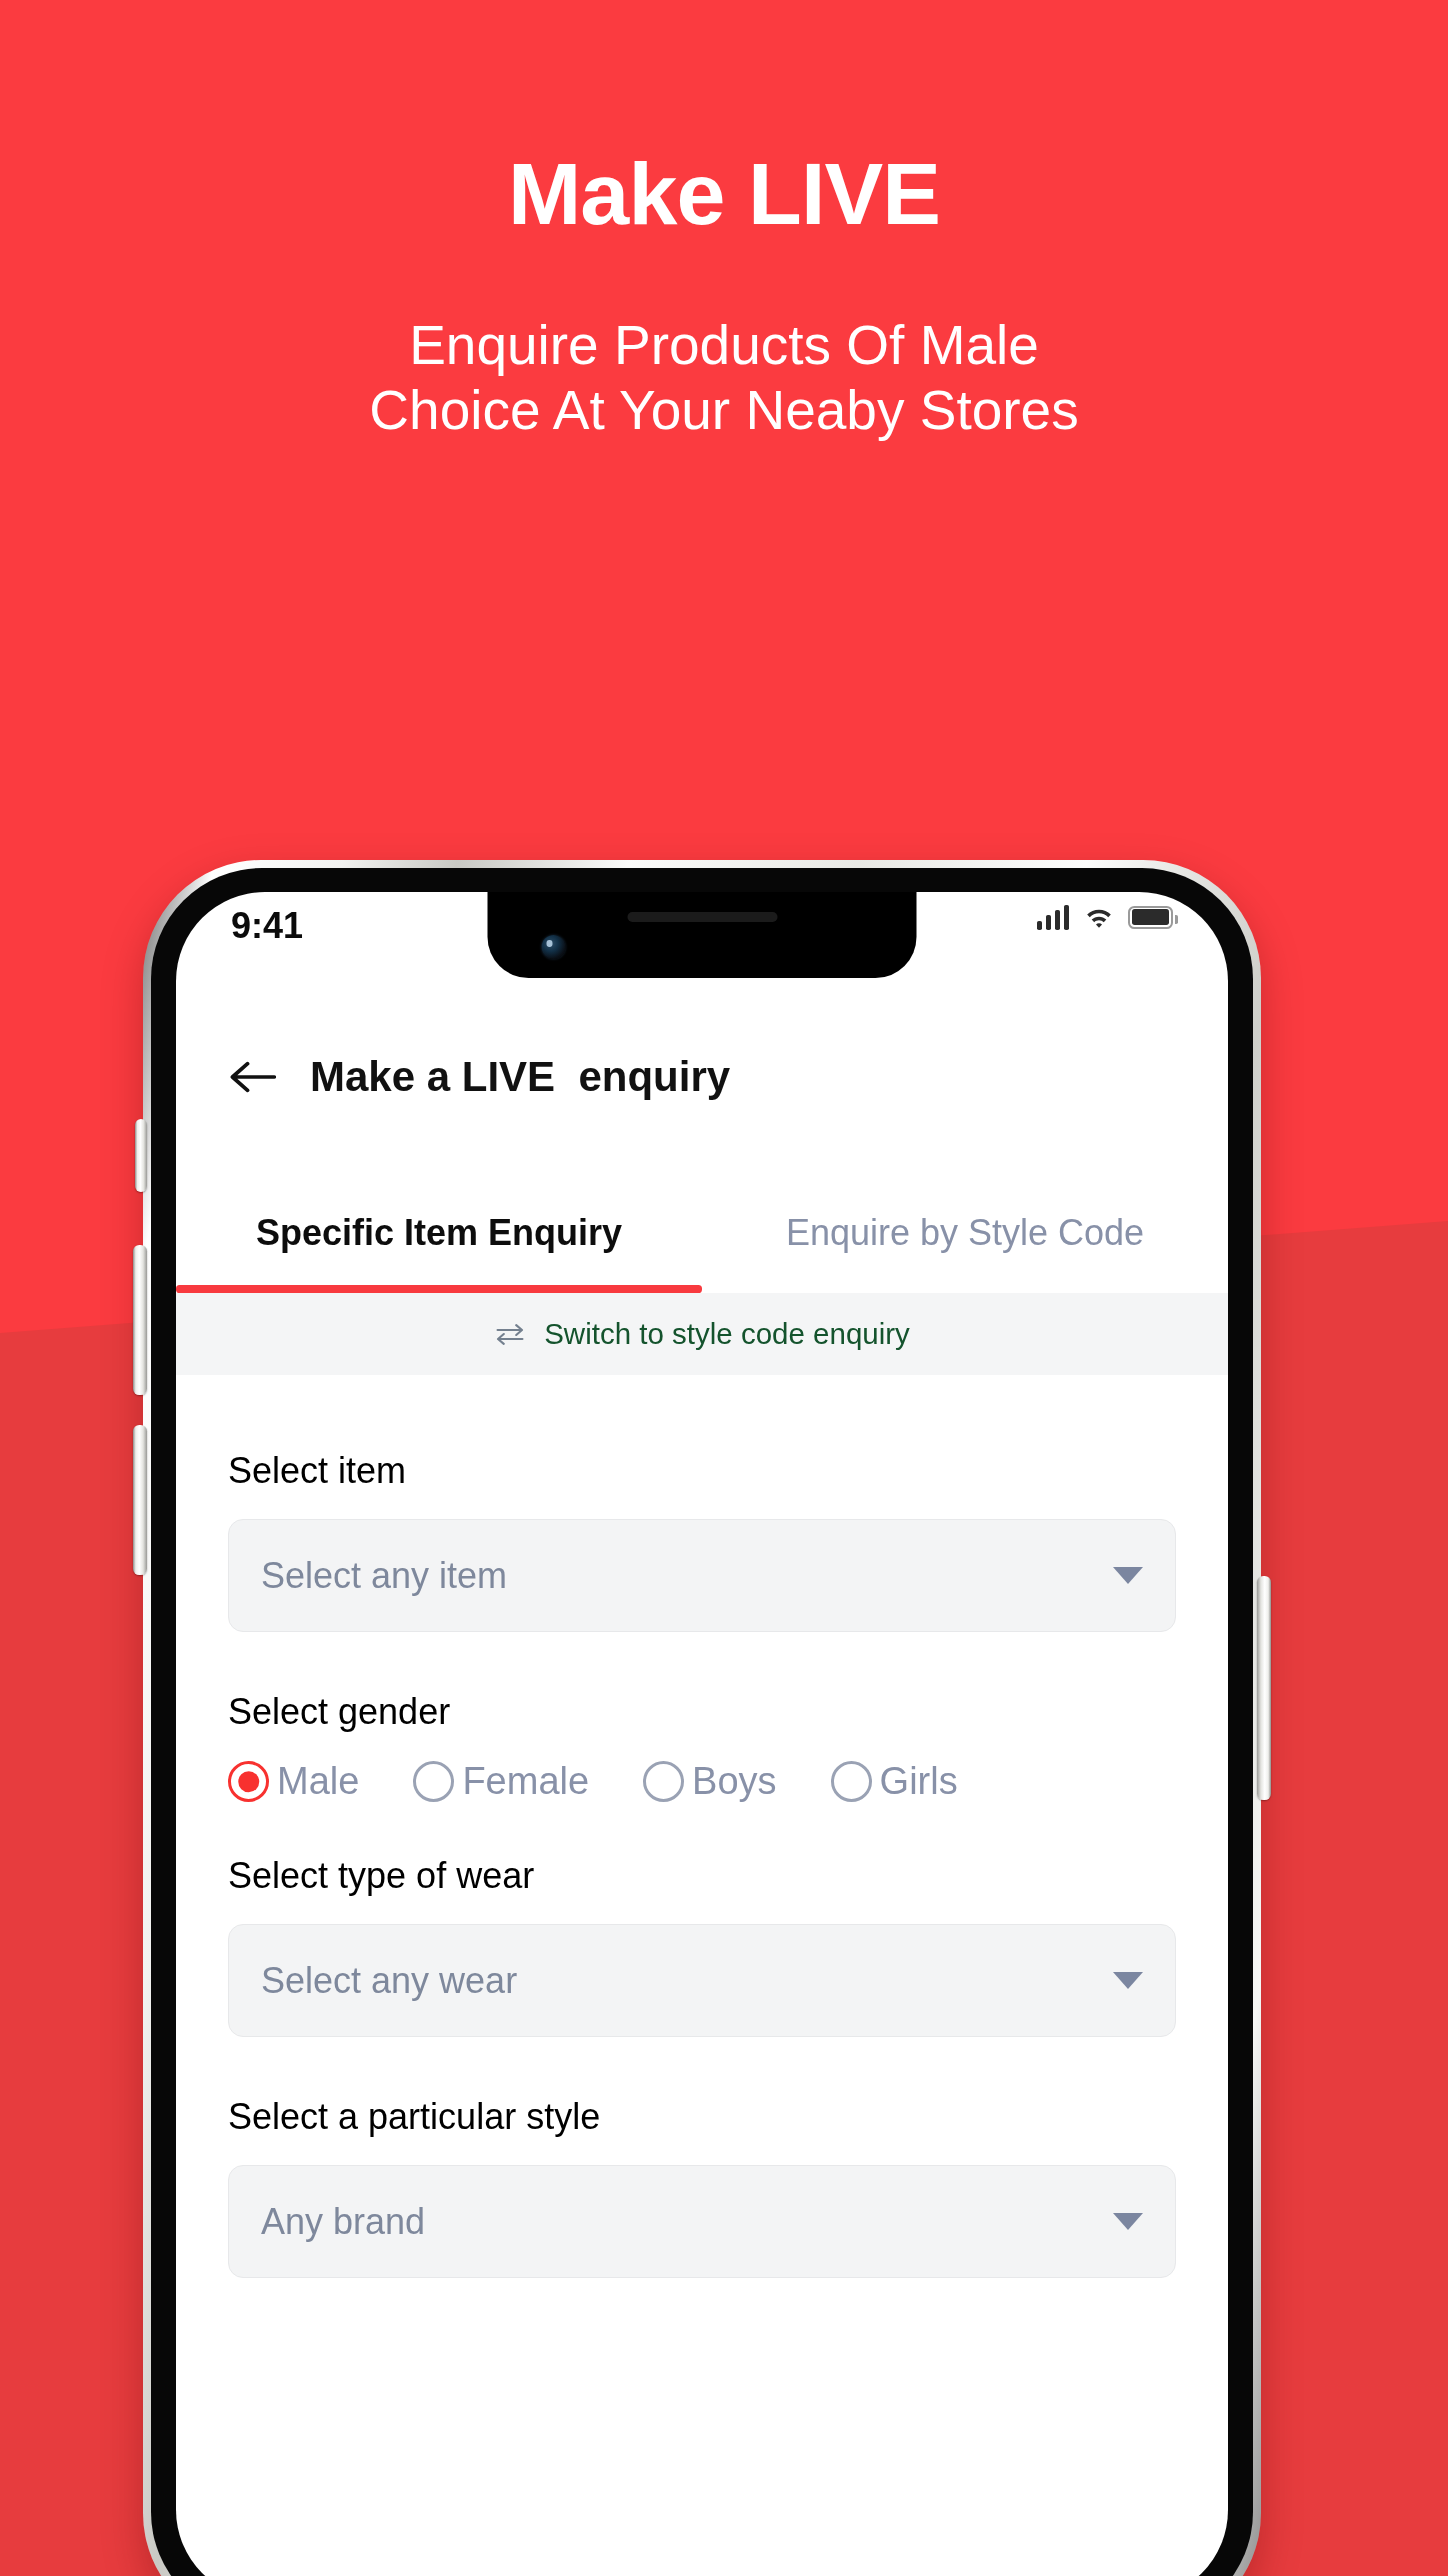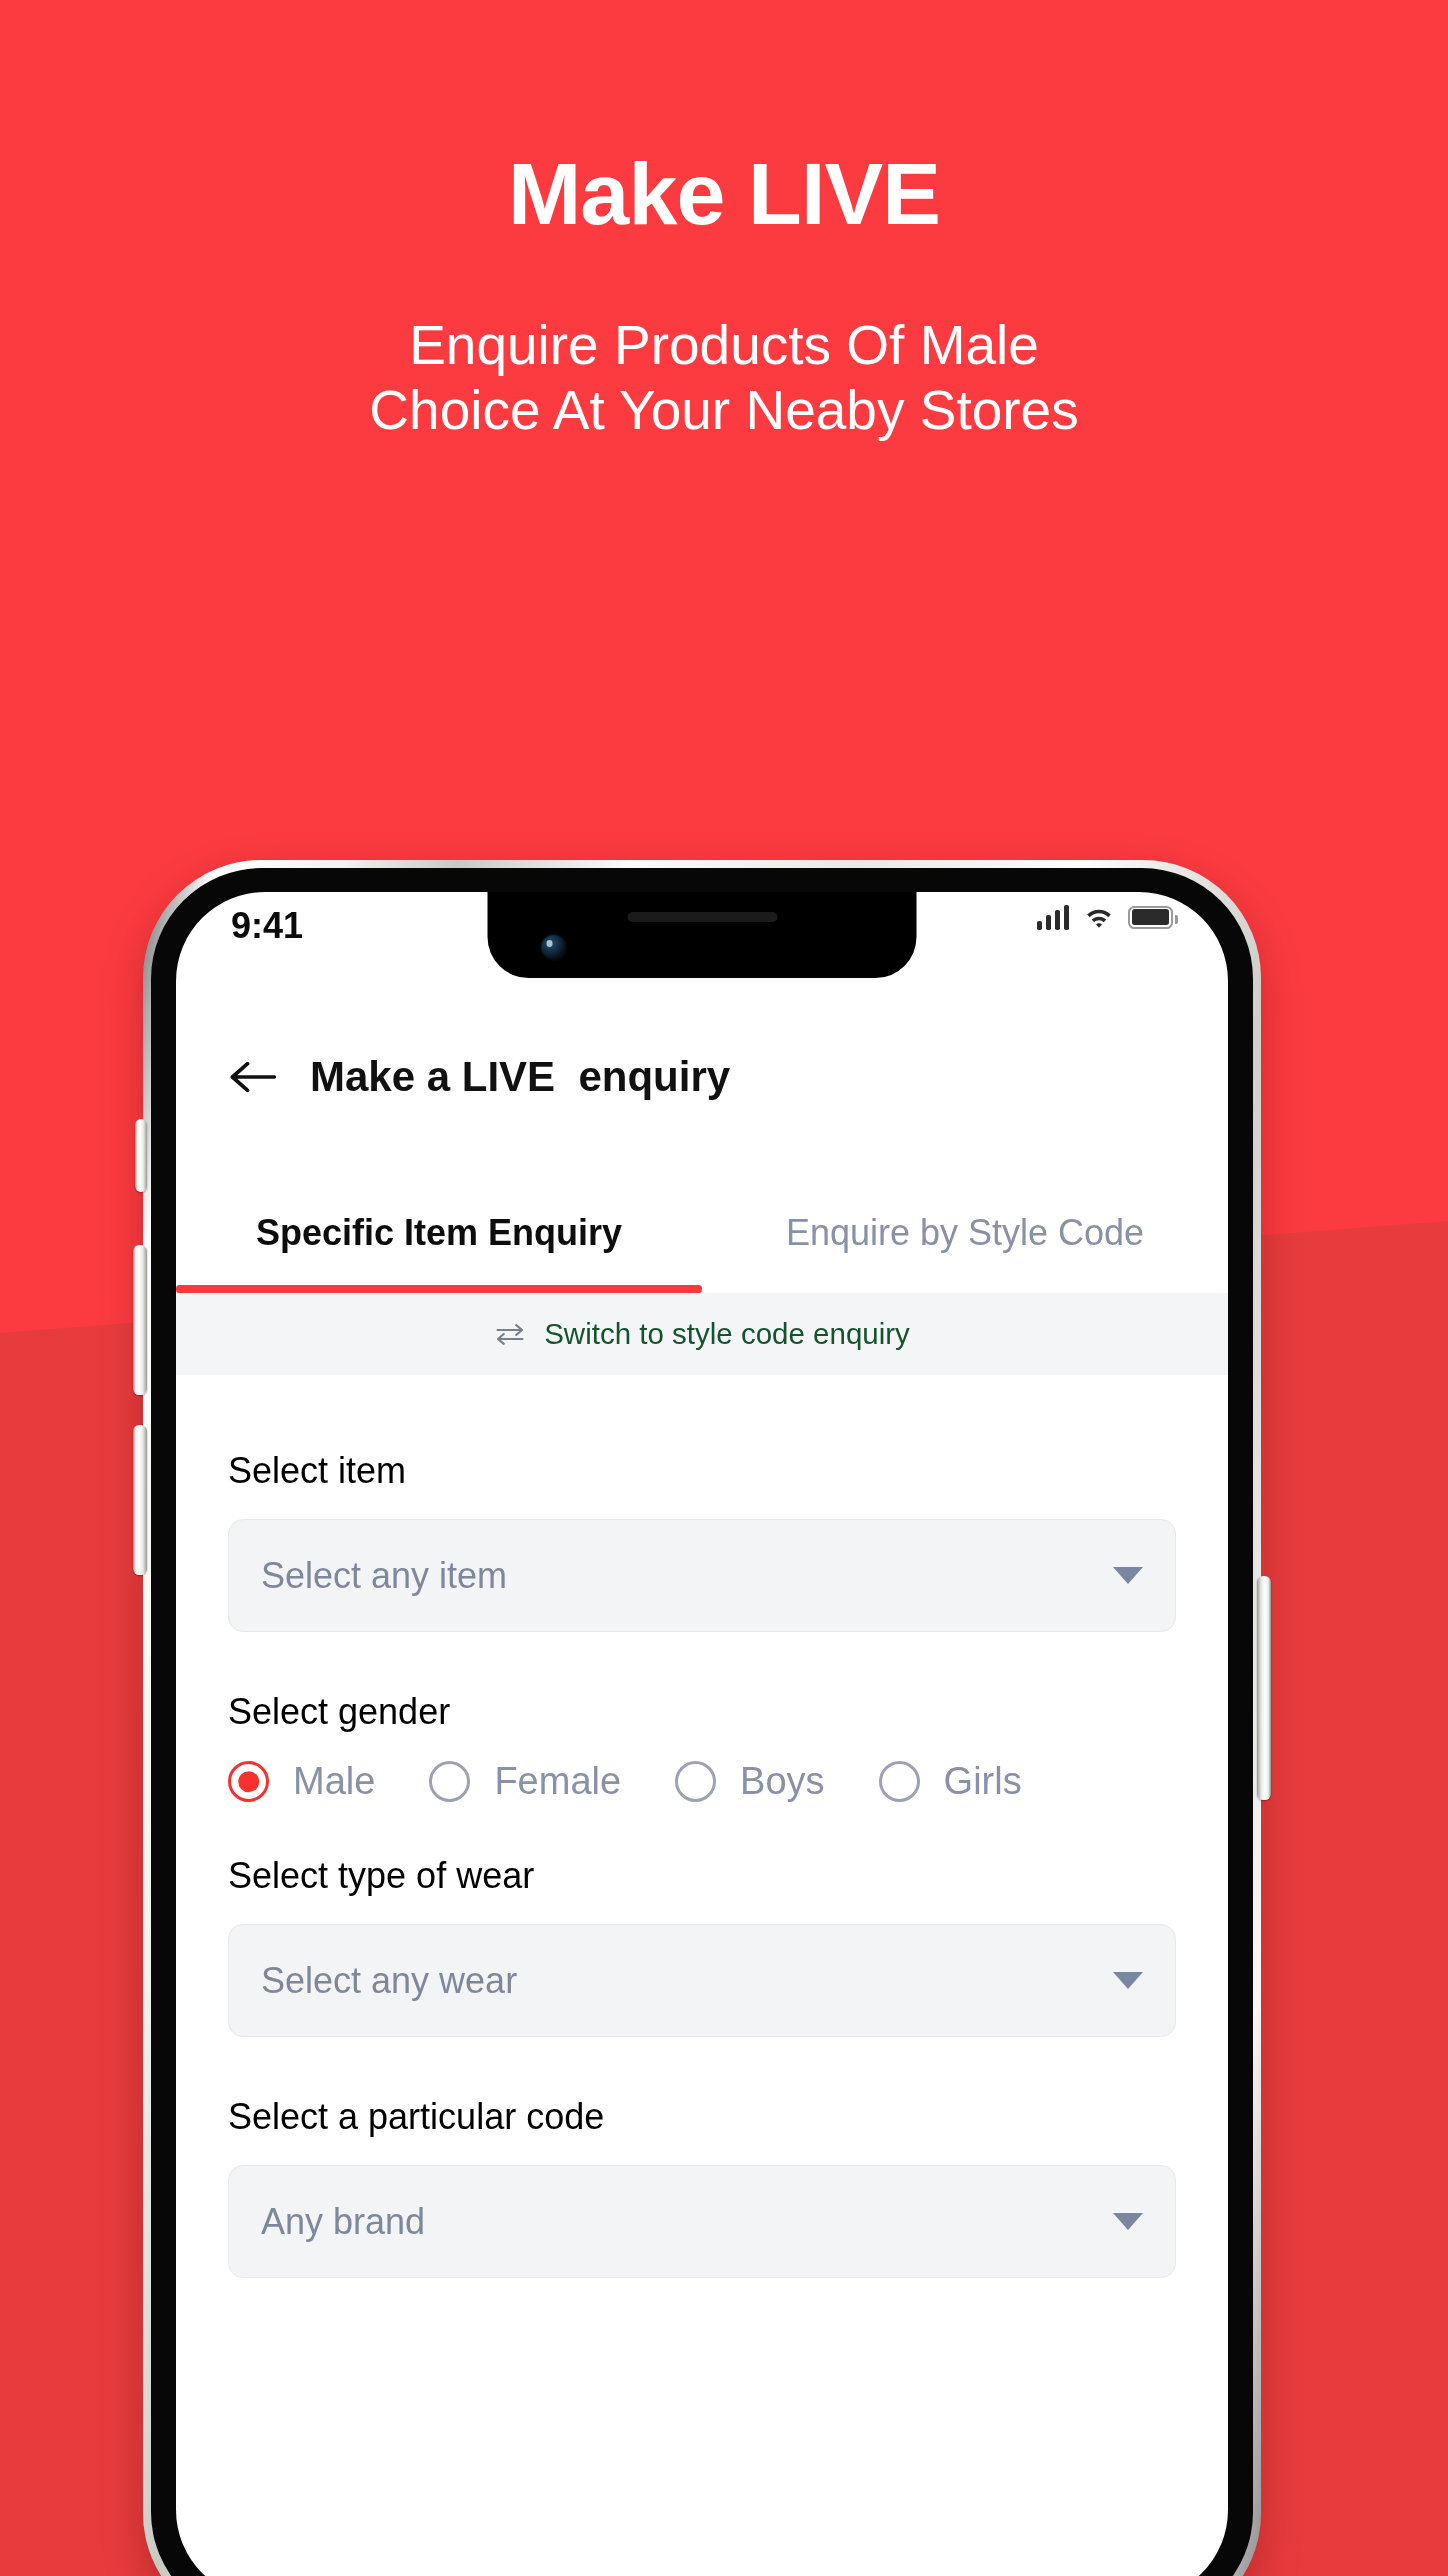--- a/index.html
+++ b/index.html
@@ -241,21 +241,21 @@
     border-right:15px solid transparent;
     border-top:17px solid #7b86a0;
   }
 
   .radio-row{
     display:flex; align-items:center;
     gap:0;
     margin-bottom:52px;
     margin-top:3.6px;
   }
-  .radio-item{ display:flex; align-items:center; gap:24px; margin-right:54px; }
+  .radio-item{ display:flex; align-items:center; gap:8px; margin-right:54px; }
   .radio-item:last-child{ margin-right:0; }
   .radio-dot{
     width:41px; height:41px; border-radius:50%;
     border:3.6px solid #9aa2b4;
     background:#ffffff;
     flex:none;
     position:relative;
   }
   .radio-dot.checked{ border-color:#f8312f; }
   .radio-dot.checked::after{
@@ -376,21 +376,21 @@
           <span class="radio-label">Girls</span>
         </div>
       </div>
 
       <div class="field-label">Select type of wear</div>
       <div class="select-box">
         <span class="select-value">Select any wear</span>
         <span class="caret"></span>
       </div>
 
-      <div class="field-label">Select a particular code</div>
+      <div class="field-label">Select a particular style</div>
       <div class="select-box">
         <span class="select-value">Any brand</span>
         <span class="caret"></span>
       </div>
 
     </div>
   </div>
 </div>
 
 

